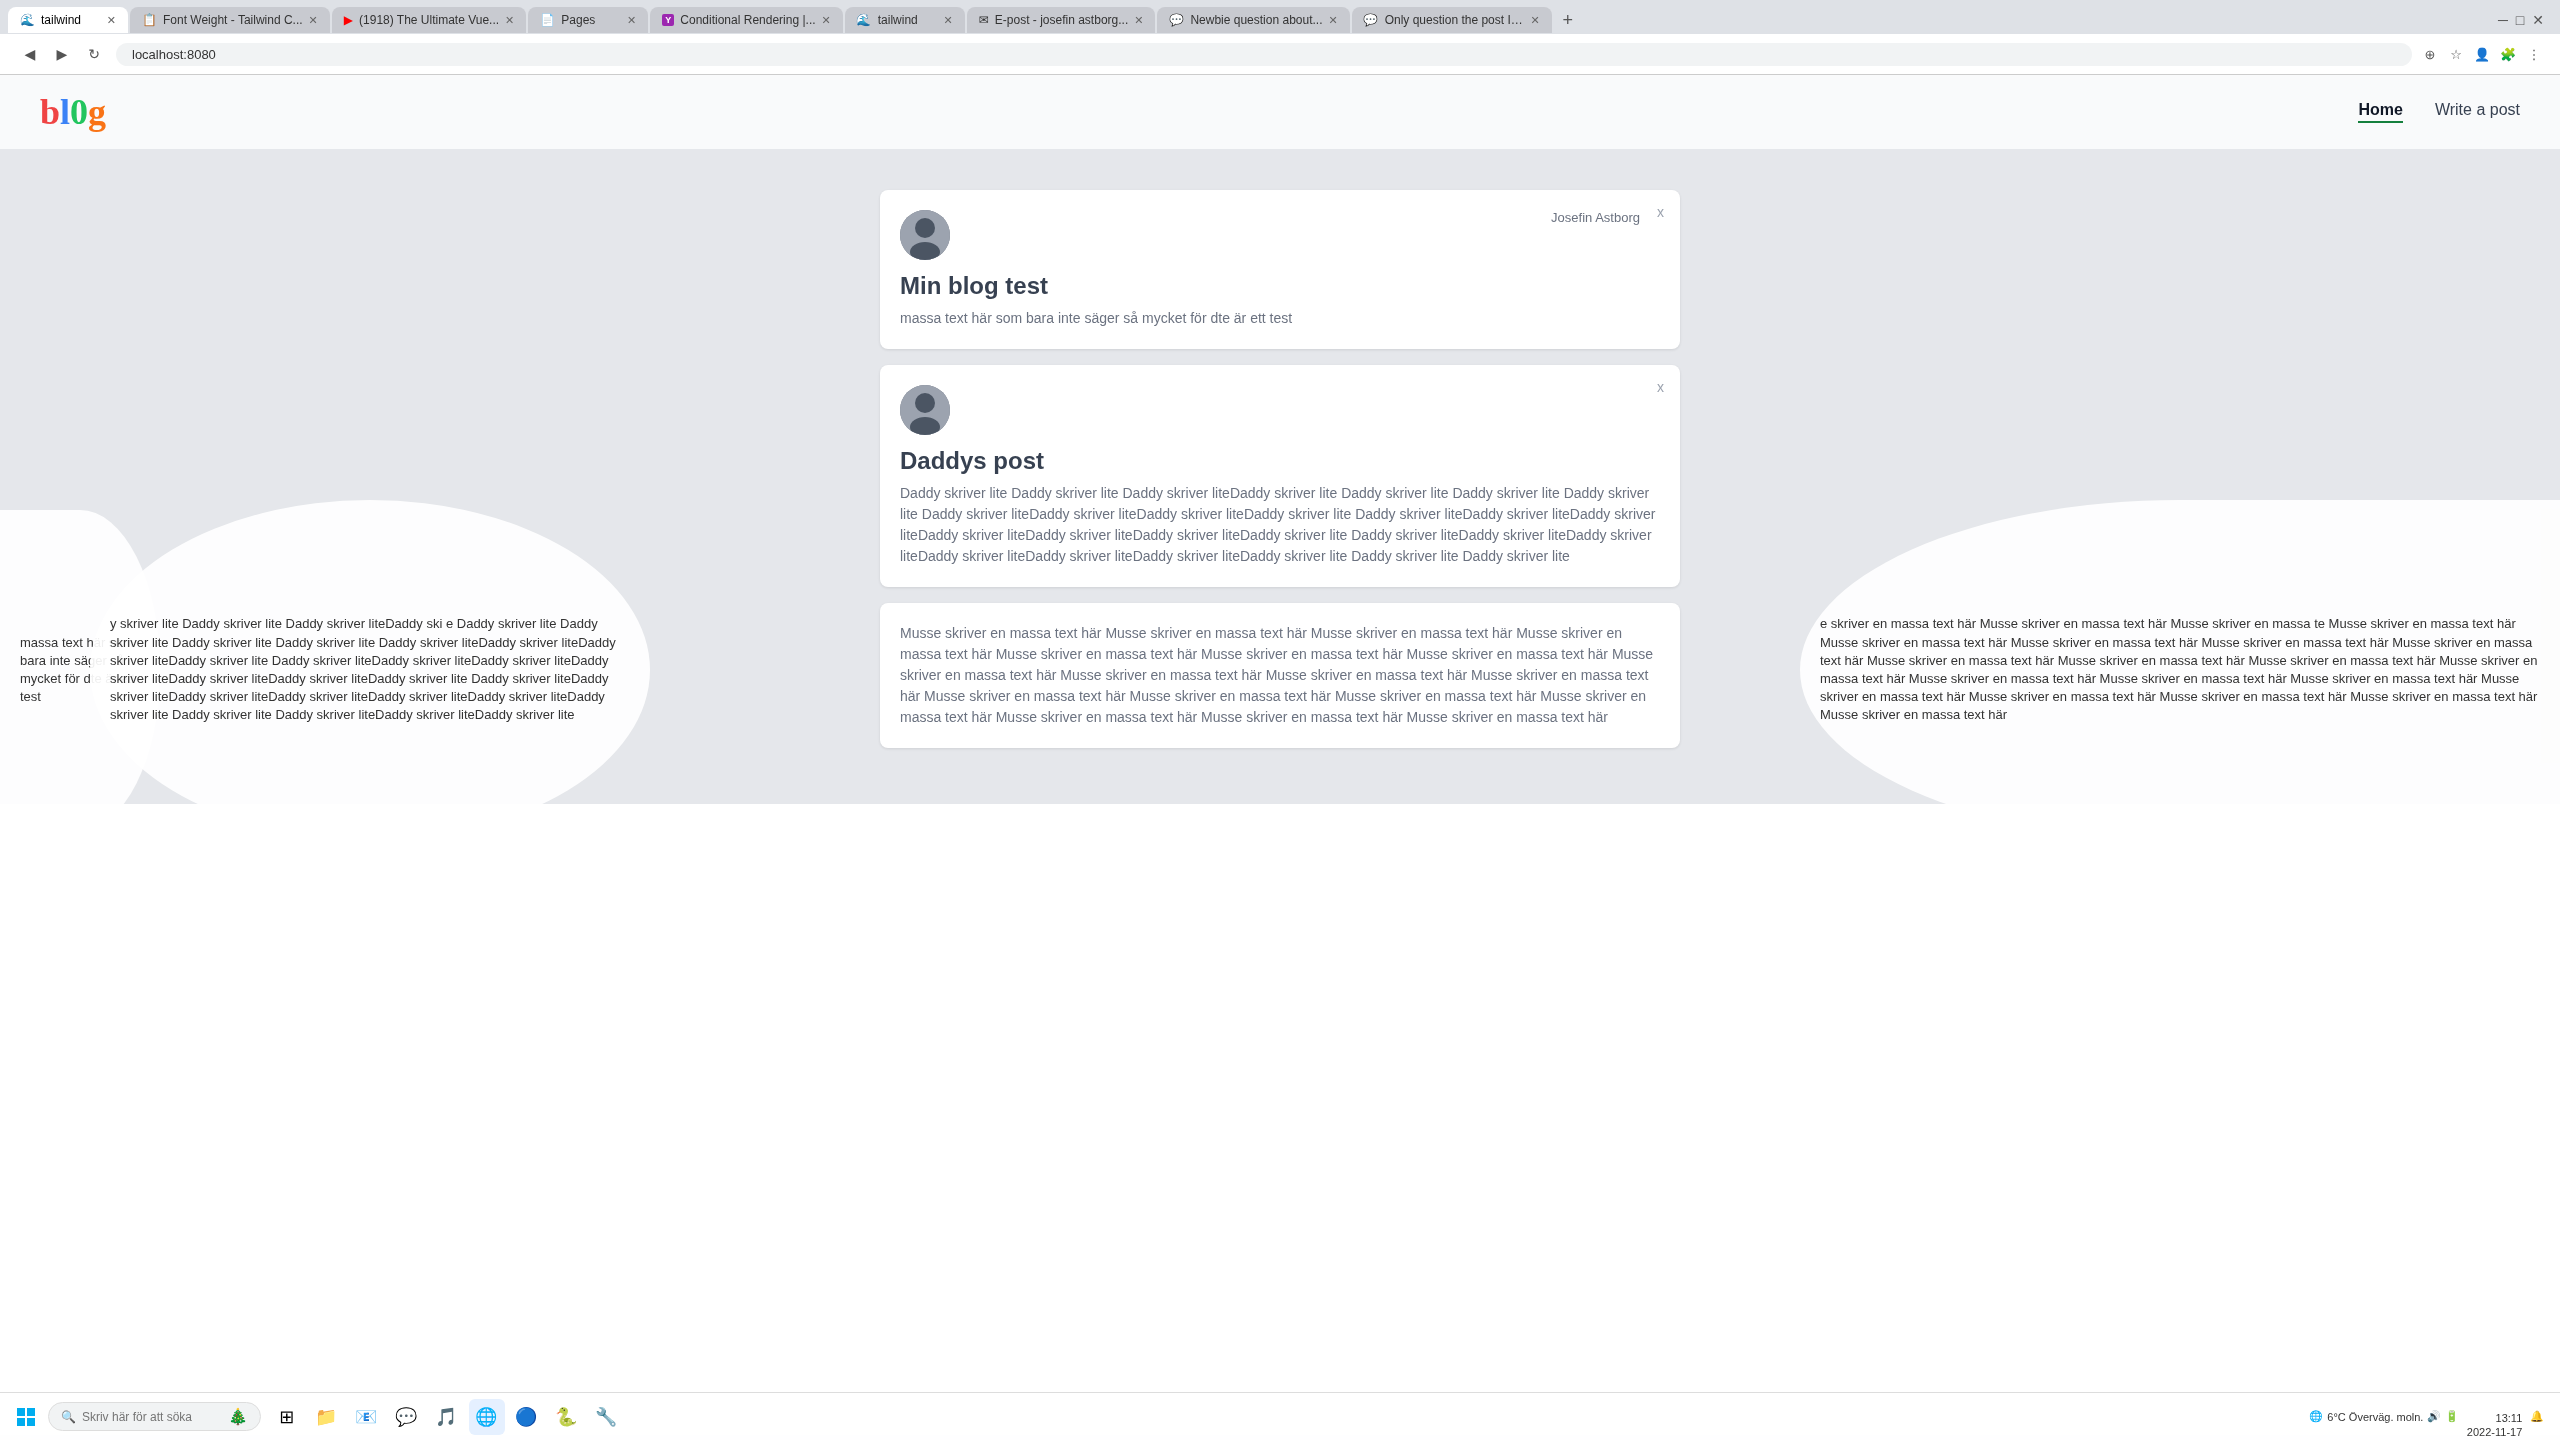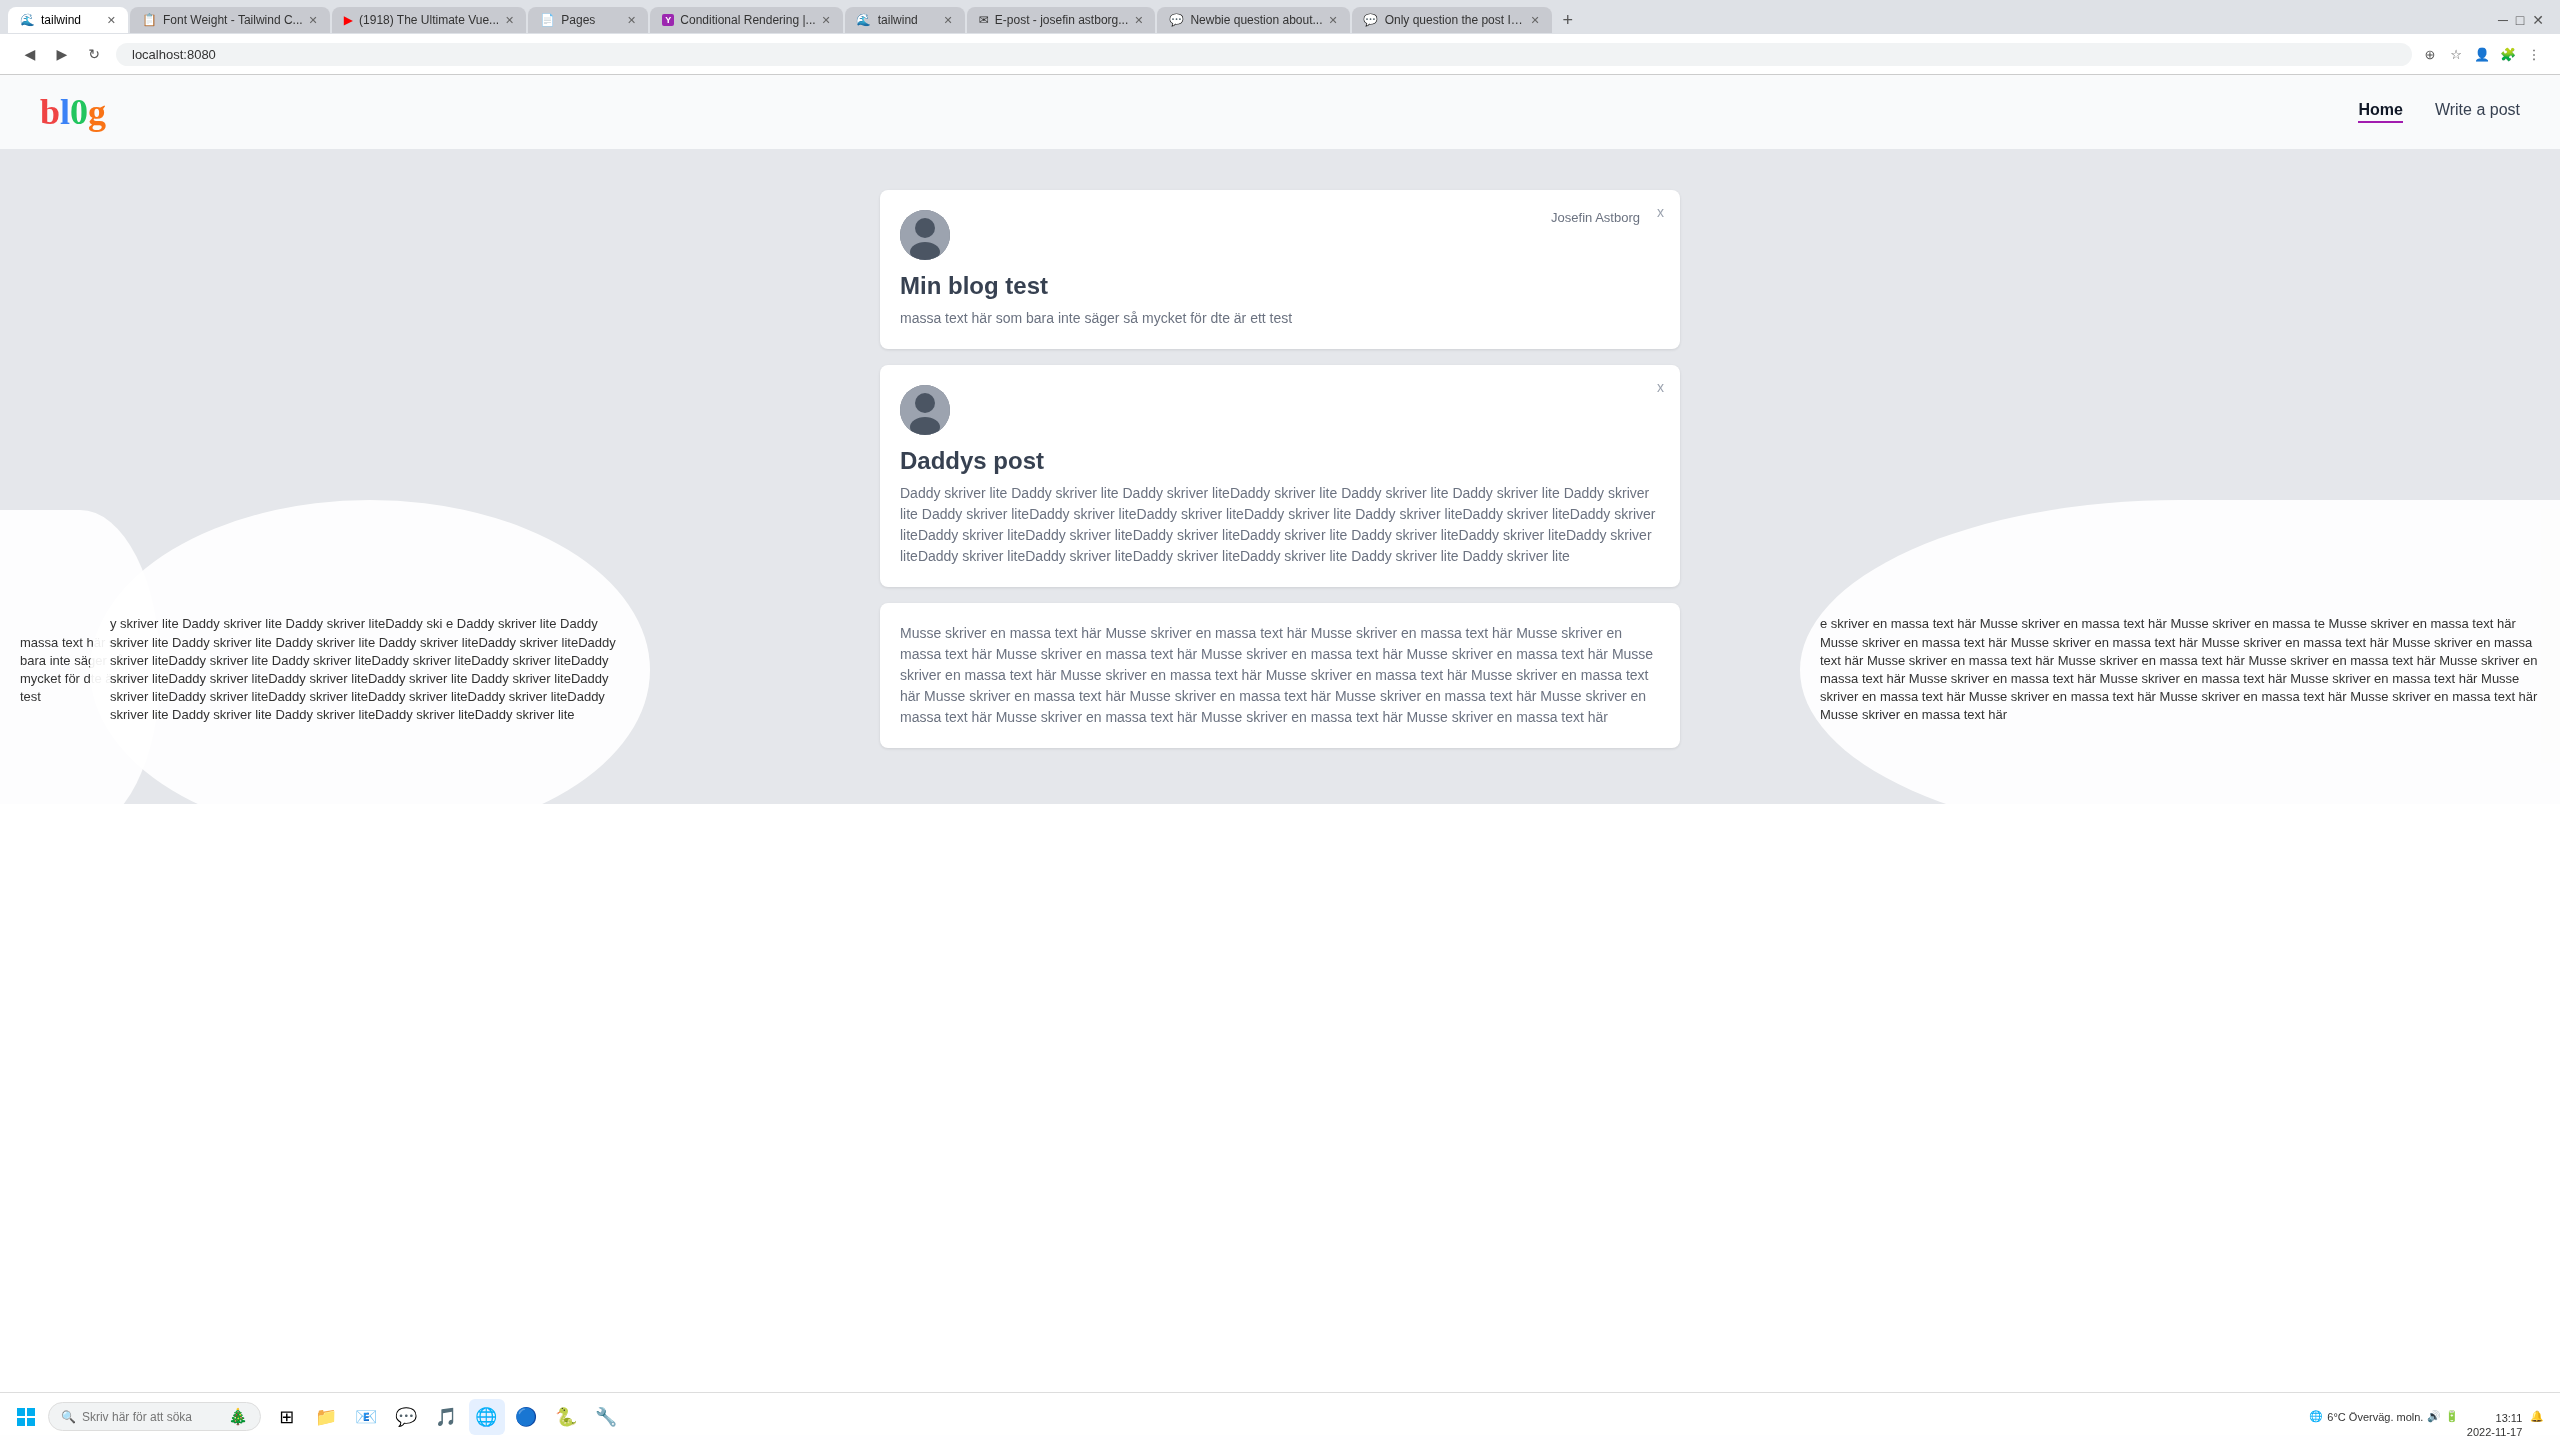--- a/index.html
+++ b/index.html
@@ -134,21 +134,21 @@
     }
     .nav-link {
       font-size: 16px;
       color: #374151;
       cursor: pointer;
       text-decoration: none;
     }
     .nav-link.active {
       font-weight: bold;
       color: #111827;
-      border-bottom: 2px solid #a21caf;
+      border-bottom: 2px solid #15803d;
       padding-bottom: 2px;
     }
 
     
     .main-content {
       background: #e5e7eb;
       padding: 40px 20px;
       min-height: 600px;
       position: relative;
     }

